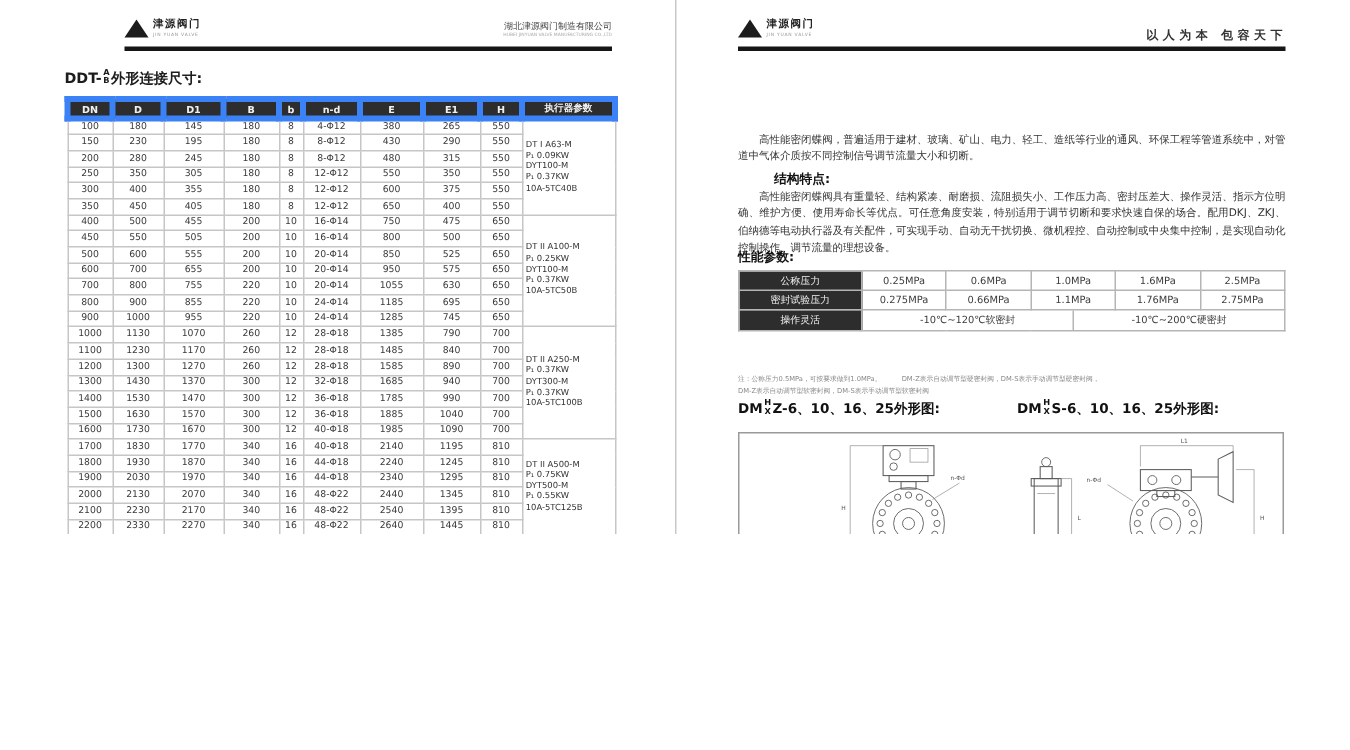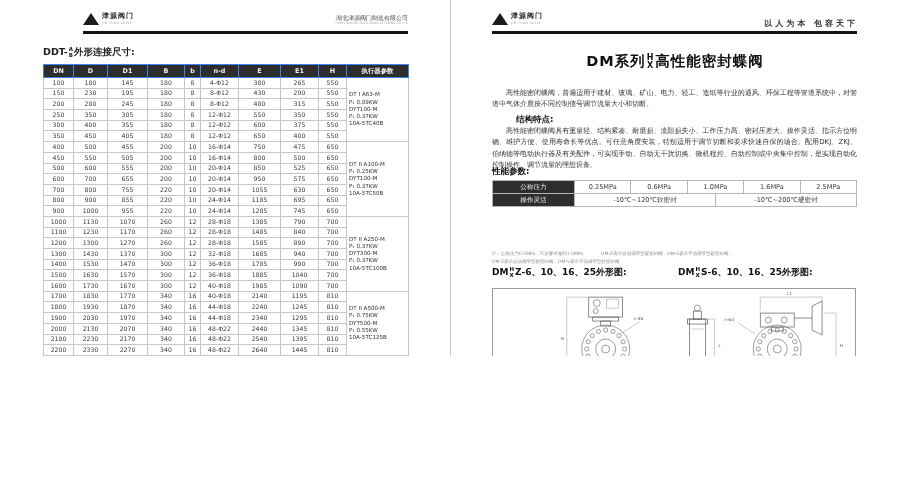--- a/index.html
+++ b/index.html
@@ -23,21 +23,21 @@
   .slogan { position:absolute; font-size:8px; font-weight:bold; color:#333; letter-spacing:3px; }
 
   
   .frac { display:inline-flex; flex-direction:column; align-items:center; vertical-align:middle; line-height:1; margin:0 1px; }
   .frac span { font-size:58%; font-weight:bold; line-height:1.05; }
 
   
   .dims-title { position:absolute; left:43px; top:46px; font-size:9.5px; font-weight:bold; color:#1d1d1d; }
   table { border-collapse:collapse; table-layout:fixed; }
   .dims-table { position:absolute; left:43px; top:64px; width:365px; }
-  .dims-table th { background:#2d2d2d; color:#f0f0f0; font-size:6.4px; font-weight:bold; height:13px; border:1px solid #3b82f6; padding:0; }
+  .dims-table th { background:#2d2d2d; color:#f0f0f0; font-size:6.4px; font-weight:bold; height:13px; border:4px solid #3b82f6; padding:0; }
   .dims-table td { font-size:6.2px; color:#3a3a3a; text-align:center; height:10.7px; line-height:1; border:1px solid #c6c6c6; padding:0; }
   .dims-table td.act-cell { font-size:5.6px; text-align:left; vertical-align:middle; padding-left:2px; line-height:1.3; color:#333; }
 
   
   .dm-title { position:absolute; left:0; top:52px; width:450px; text-align:center; font-size:14.5px; font-weight:bold; color:#111; letter-spacing:1px; }
   .dm-title .frac span { font-size:8px; }
   .para { position:absolute; left:42px; width:365px; font-size:7px; color:#333; line-height:1.62; text-align:justify; text-indent:2em; }
   .intro { top:88px; }
   .features-h { position:absolute; left:42px; top:114px; font-size:8.5px; font-weight:bold; color:#111;padding-left:24px; }
   .features { top:126px; }
@@ -541,41 +541,43 @@
     <div class="logo" style="left:42px; top:13px;">
       <div class="logo-tri"></div>
       <div class="logo-txt">
         <span class="logo-name">津源阀门</span>
         <span class="logo-sub">JIN YUAN VALVE</span>
       </div>
     </div>
     <div class="slogan" style="right:42px; top:18px;">以人为本  包容天下</div>
     <div class="hdr-bar" style="left:42px; top:31px; width:365px;"></div>
 
-    <div class="dm-title">
-      <span>DM系列</span><span class="frac">
-          <span>H</span>
-          <span>X</span>
-        </span><span>高性能密封蝶阀</span>
-    </div>
 
     <div class="para intro">高性能密闭蝶阀，普遍适用于建材、玻璃、矿山、电力、轻工、造纸等行业的通风、环保工程等管道系统中，对管道中气体介质按不同控制信号调节流量大小和切断。</div>
     <div class="features-h">结构特点:</div>
     <div class="para features">高性能密闭蝶阀具有重量轻、结构紧凑、耐磨损、流阻损失小、工作压力高、密封压差大、操作灵活、指示方位明确、维护方便、使用寿命长等优点。可任意角度安装，特别适用于调节切断和要求快速自保的场合。配用DKJ、ZKJ、伯纳德等电动执行器及有关配件，可实现手动、自动无干扰切换、微机程控、自动控制或中央集中控制，是实现自动化控制操作、调节流量的理想设备。</div>
     <div class="params-h">性能参数:</div>
 
     <table class="params-table">
       <tbody>
           <tr>
             <td class="plabel">公称压力</td>
             <td>0.25MPa</td>
             <td>0.6MPa</td>
             <td>1.0MPa</td>
             <td>1.6MPa</td>
             <td>2.5MPa</td>
+          </tr>
+          <tr>
+            <td class="plabel">密封试验压力</td>
+            <td>0.275MPa</td>
+            <td>0.66MPa</td>
+            <td>1.1MPa</td>
+            <td>1.76MPa</td>
+            <td>2.75MPa</td>
           </tr>
           <tr>
             <td class="plabel">操作灵活</td>
             <td colspan="5" class="split">
               <div class="halves">
                 <div>-10℃~120℃软密封</div>
                 <div>-10℃~200℃硬密封</div>
               </div>
             </td>
           </tr>

